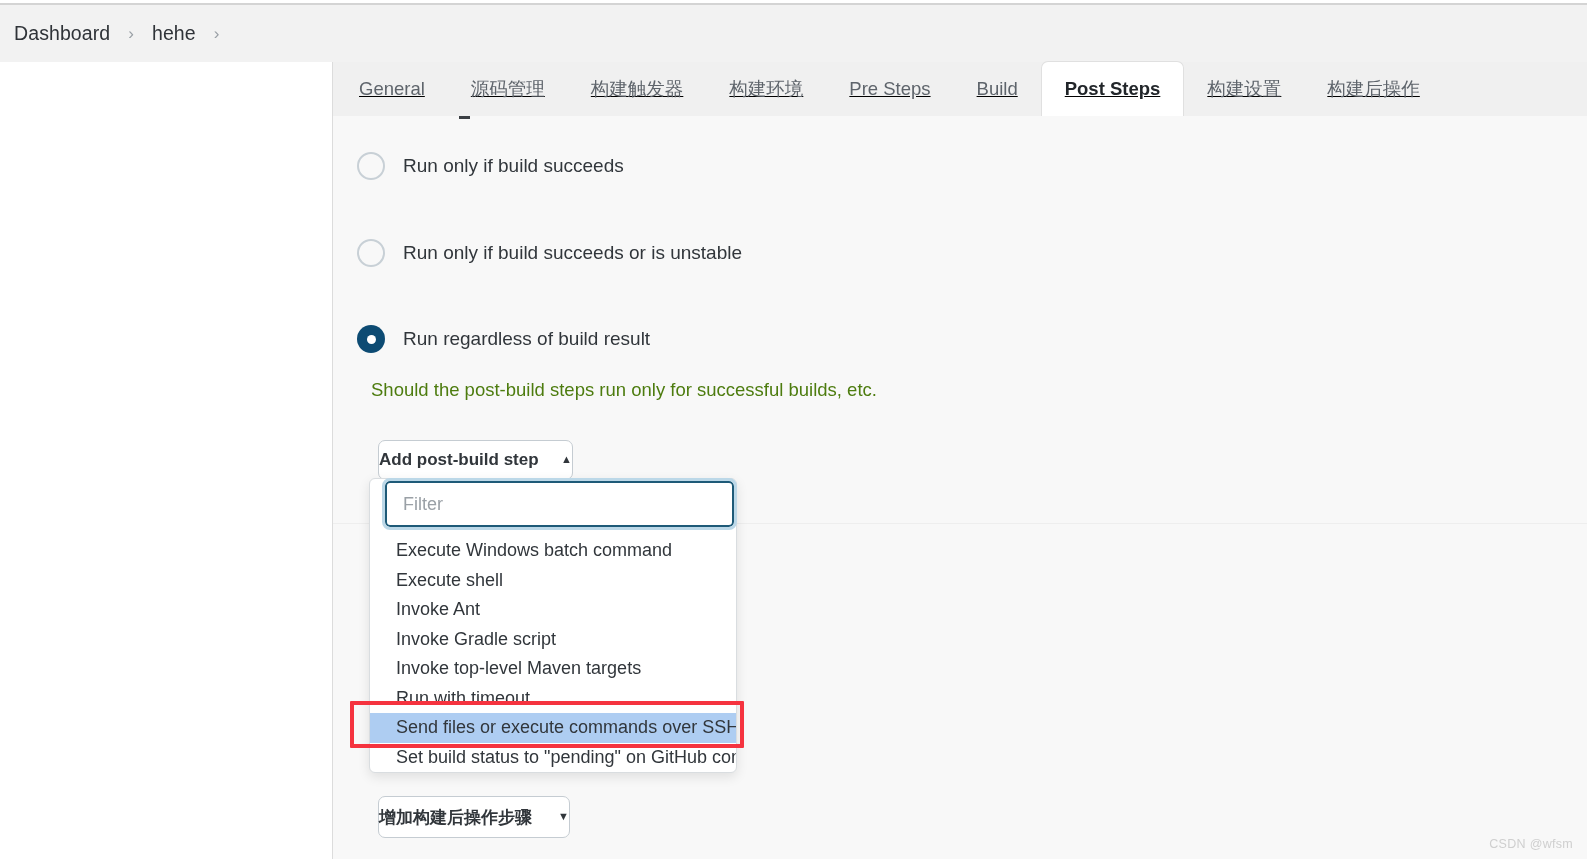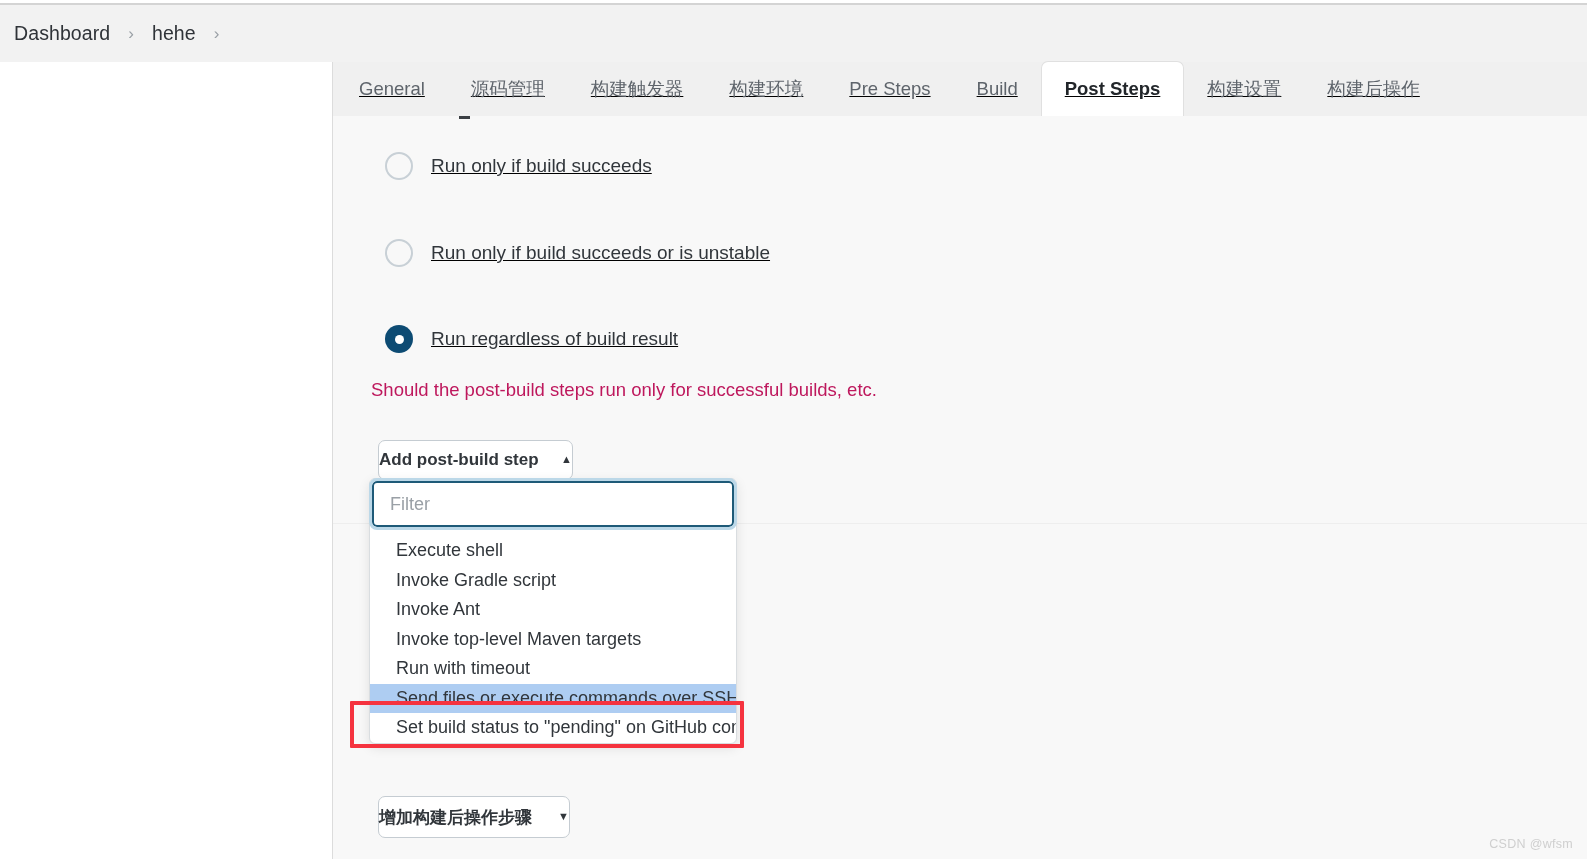--- a/index.html
+++ b/index.html
@@ -116,22 +116,21 @@
     left: 126px; top: -2px;
     width: 11px; height: 5px;
     background: #3b3f44;
   }
 
   
   .radio-row {
     position: absolute;
     display: flex;
     align-items: center;
-    left: 52px;
-    text-decoration: underline;
+    left: 24px;
   }
   .radio {
     width: 28px; height: 28px;
     border-radius: 50%;
     border: 2px solid #c8d0d6;
     background: #f8f8f8;
     box-sizing: border-box;
     flex: none;
     cursor: pointer;
   }
@@ -154,21 +153,21 @@
     color: #31363b;
     margin-left: 18px;
     white-space: nowrap;
   }
 
   
   .help-text {
     position: absolute;
     left: 38px; top: 263px;
     font-size: 18.5px;
-    color: #be185d;
+    color: #4d7c0f;
     white-space: nowrap;
   }
 
   
   .btn {
     position: absolute;
     background: #ffffff;
     border: 1px solid #c5ccd2;
     border-radius: 7px;
     font-size: 17px;
@@ -212,21 +211,21 @@
     left: 36px; top: 362px;
     width: 368px;
     background: #ffffff;
     border: 1px solid #d9dde0;
     border-radius: 6px;
     box-shadow: 0 4px 12px rgba(0,0,0,.10);
     box-sizing: border-box;
     z-index: 6;
   }
   .filter-wrap {
-    padding: 2px 2px 0 2px;
+    padding: 2px 2px 0 15px;
   }
   .filter-input {
     display: block;
     width: 100%;
     height: 46px;
     box-sizing: border-box;
     border: 2px solid #1e5a78;
     border-radius: 5px;
     outline: 3px solid #bcd8e8;
     outline-offset: 0px;
@@ -332,23 +331,24 @@
       <span class="caret">▲</span>
     </div>
 
     <div class="section-rule"></div>
 
     <div class="dropdown">
       <div class="filter-wrap">
         <input class="filter-input" type="text" placeholder="Filter" style="">
       </div>
       <ul class="dd-list">
+        <li class="dd-item">Execute Windows batch command</li>
         <li class="dd-item">Execute shell</li>
+        <li class="dd-item">Invoke Ant</li>
         <li class="dd-item">Invoke Gradle script</li>
-        <li class="dd-item">Invoke Ant</li>
         <li class="dd-item">Invoke top-level Maven targets</li>
         <li class="dd-item">Run with timeout</li>
         <li class="dd-item highlight">Send files or execute commands over SSH</li>
         <li class="dd-item">Set build status to "pending" on GitHub commit</li>
       </ul>
     </div>
 
     <div class="btn" id="add-post-build-action-button">
       <span>增加构建后操作步骤</span>
       <span class="caret">▼</span>

